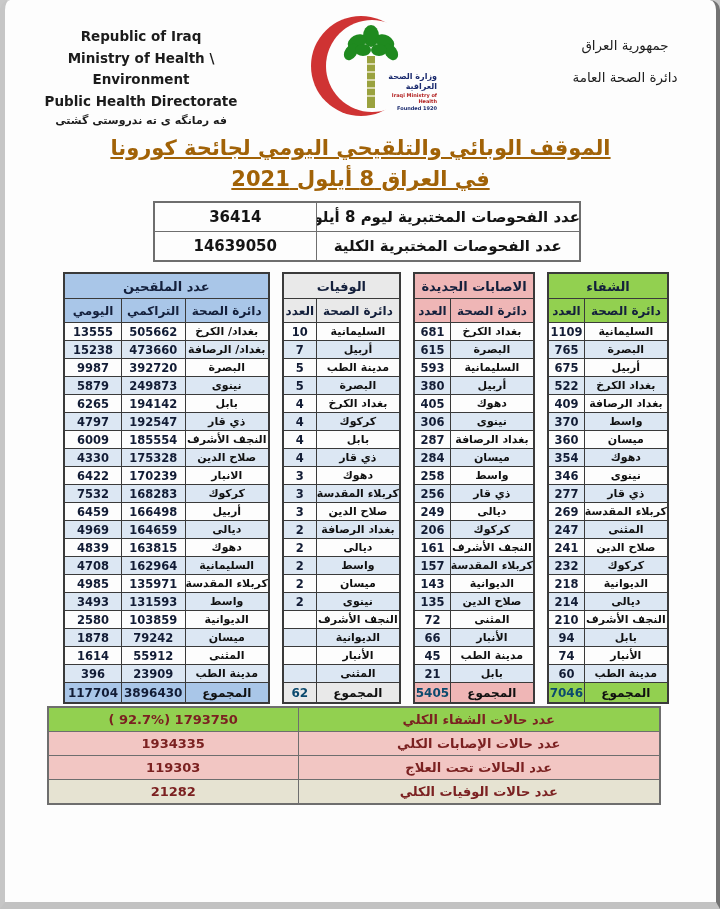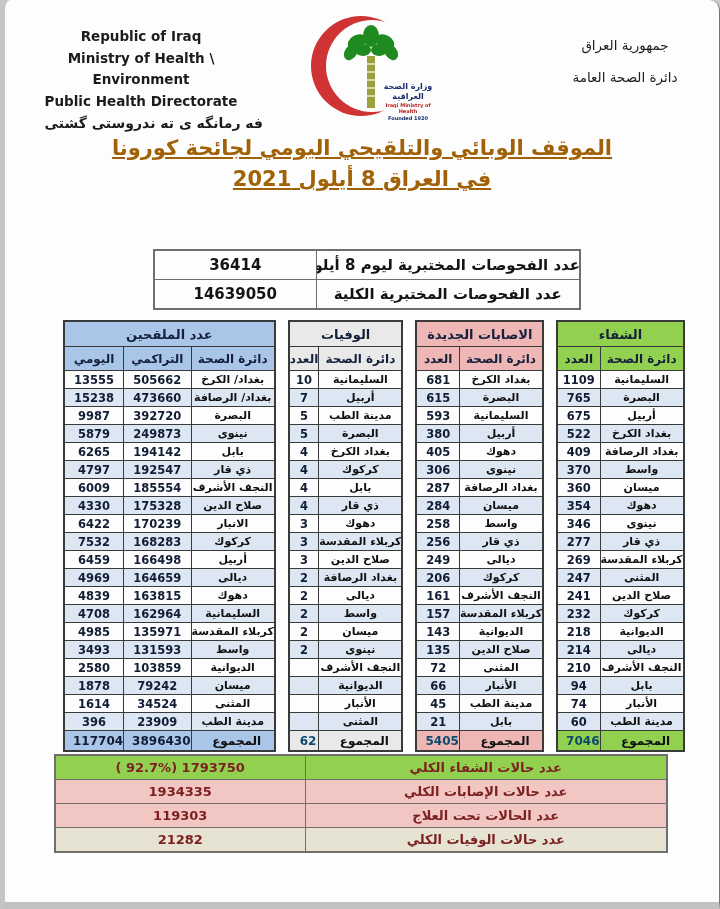--- a/index.html
+++ b/index.html
@@ -5,62 +5,62 @@
   html,body{margin:0;padding:0;}
   body{
     width:720px;height:909px;
     font-family:"DejaVu Sans",sans-serif;
     background:#c9c9c9;
     position:relative;
   }
   .page{
     position:absolute;top:0;left:0;width:720px;height:909px;
     background:#fdfdfd;
-    border-left:5px solid #c6c6c6;border-right:1px solid #737373;border-bottom:7px solid #c2c2c2;
+    border-left:5px solid #c6c6c6;border-right:4px solid #737373;border-bottom:7px solid #c2c2c2;
     box-sizing:border-box;
     border-radius:10px 10px 0 0;
     overflow:hidden;
   }
   
   .hdr-left{position:absolute;top:26px;left:14px;width:244px;text-align:center;
     font-size:13.5px;font-weight:bold;color:#1c1c1c;line-height:1.6;}
-  .hdr-left .ku{font-size:14px;direction:rtl;text-align:right;}
+  .hdr-left .ku{font-size:11px;direction:rtl;}
   .hdr-right{position:absolute;top:30px;left:532px;width:176px;text-align:center;
     font-size:13.5px;font-weight:normal;color:#1c1c1c;line-height:2.35;direction:rtl;}
   .logo{position:absolute;top:10px;left:296px;width:136px;height:112px;}
   
   .main-title{position:absolute;top:133px;left:0;width:100%;text-align:center;
     font-size:21px;font-weight:bold;color:#a16207;line-height:31px;direction:rtl;text-decoration:underline;}
   
-  table{border-collapse:collapse;table-layout:fixed;margin-top:48px;}
+  table{border-collapse:collapse;table-layout:fixed;}
   th,td{padding:0;text-align:center;vertical-align:middle;overflow:hidden;white-space:nowrap;}
   
   .tests{position:absolute;top:201px;left:148px;}
   .tests table{width:426px;border:2px solid #6e6e6e;}
   .tests td{border:1px solid #6e6e6e;height:28px;font-weight:bold;font-size:15px;color:#141414;}
   .tests .lbl{direction:rtl;}
   
   .tables-row{position:absolute;top:272px;left:58px;width:606px;display:flex;justify-content:space-between;gap:12px;}
   .gov{border:2px solid #3a3a3a;font-weight:bold;}
   .gov th,.gov td{border:1px solid #3a3a3a;}
   .gov .t-title th{height:24px;font-size:13px;color:#14203c;}
   .gov .t-head th{height:23px;font-size:12px;color:#14203c;direction:rtl;}
   .gov tbody td{height:17px;}
-  .gov tfoot td{height:19px;padding-left:8px;}
+  .gov tfoot td{height:19px;}
   .gov .num{font-size:11.5px;color:#121c35;}
   .gov .dept{font-size:11px;color:#101010;direction:rtl;}
   .gov tbody tr.alt td{background:var(--row_alt,#dce7f3);}
   .gov tfoot .dept,.gov tfoot .num{font-size:12px;}
   .vacc .t-title th,.vacc .t-head th,.vacc tfoot td{background:var(--blue_header,#a9c6e8);}
   .deaths .t-title th,.deaths .t-head th,.deaths tfoot td{background:var(--gray_header,#e9e9e9);}
   .inf .t-title th,.inf .t-head th,.inf tfoot td{background:var(--pink_header,#efb6b6);}
   .rec .t-title th,.rec .t-head th,.rec tfoot td{background:var(--green,#92d050);}
   .inf tfoot .num,.rec tfoot .num,.deaths tfoot .num{color:#0c4a6e;}
   
-  .summary{position:absolute;top:706px;left:49px;}
+  .summary{position:absolute;top:706px;left:42px;}
   .summary table{width:612px;border:2px solid #6e6e6e;}
   .summary td{border:1px solid #6e6e6e;height:23px;font-weight:bold;font-size:13px;color:var(--maroon,#7b2121);}
   .summary .lbl{direction:rtl;}
   .summary .val{direction:ltr;}
   .c-green td{background:var(--green,#92d050);}
   .c-pink td{background:var(--summary_pink,#f2c6c3);}
   .c-beige td{background:var(--summary_beige,#e6e3d2);}
 </style>
 </head>
 <body>
@@ -91,21 +91,21 @@
 
       <rect x="66" y="46" width="8" height="52" fill="#9aa23f"></rect>
       <g stroke="#e8e6c8" stroke-width="1.6">
         <line x1="66" y1="54" x2="74" y2="54"></line>
         <line x1="66" y1="62" x2="74" y2="62"></line>
         <line x1="66" y1="70" x2="74" y2="70"></line>
         <line x1="66" y1="78" x2="74" y2="78"></line>
         <line x1="66" y1="86" x2="74" y2="86"></line>
       </g>
     </svg>
-    <div style="position:absolute;left:78px;top:72px;width:58px;text-align:center;line-height:1.25;">
+    <div style="position:absolute;left:78px;top:62px;width:58px;text-align:right;line-height:1.25;">
       <div style="font-size:8px;font-weight:bold;color:#1a2a6e;direction:rtl;">وزارة الصحة العراقية</div>
       <div style="font-size:5px;font-weight:bold;color:#b22222;">Iraqi Ministry of Health</div>
       <div style="font-size:5px;font-weight:bold;color:#1a2a6e;">Founded 1920</div>
     </div>
   </div>
 
   <div class="hdr-right">
     <div>جمهورية العراق</div>
     <div>دائرة الصحة العامة</div>
   </div>
@@ -259,21 +259,21 @@
           </tr>
 
           <tr class="alt">
             <td class="num">1878</td>
             <td class="num">79242</td>
             <td class="dept">ميسان</td>
           </tr>
 
           <tr>
             <td class="num">1614</td>
-            <td class="num">34524</td>
+            <td class="num">55912</td>
             <td class="dept">المثنى</td>
           </tr>
 
           <tr class="alt">
             <td class="num">396</td>
             <td class="num">23909</td>
             <td class="dept">مدينة الطب</td>
           </tr>
         </tbody>
       <tfoot>

